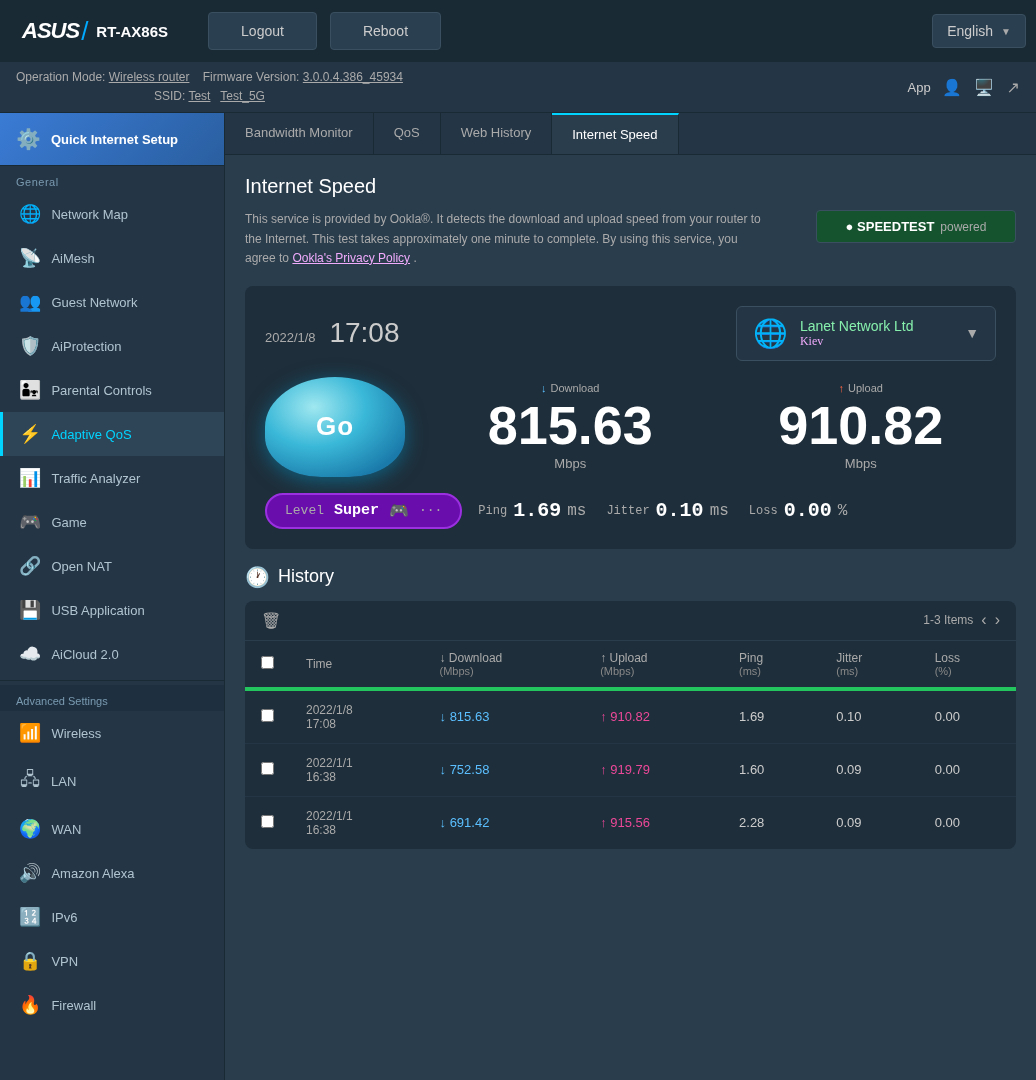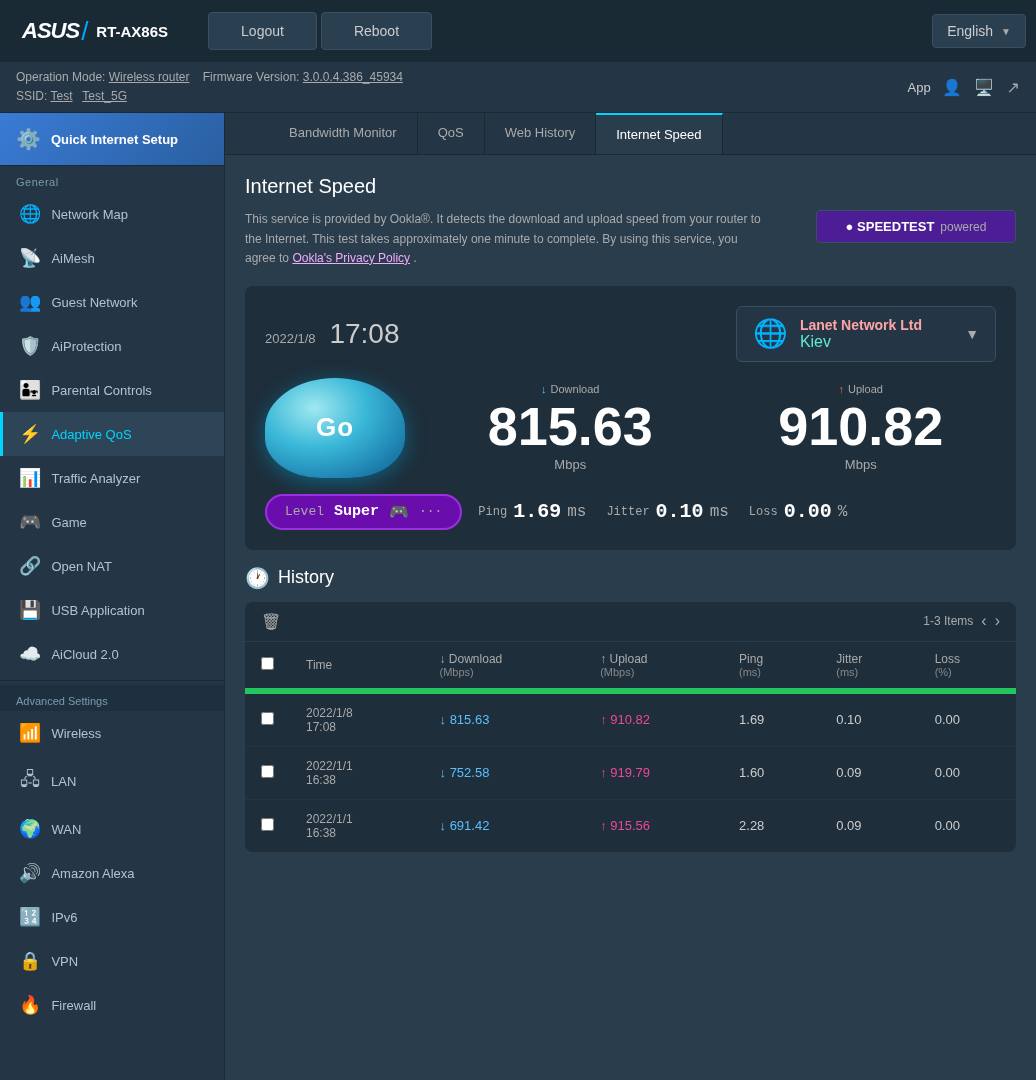--- a/index.html
+++ b/index.html
@@ -41,21 +41,21 @@
       margin: 0 2px;
     }
     .model-text {
       color: #fff;
       font-size: 15px;
       font-weight: bold;
       margin-left: 6px;
     }
     .top-nav-btns {
       display: flex;
-      gap: 0;
+      gap: 9px;
       margin-left: 20px;
     }
     .top-nav-btn {
       background: #2a3f50;
       color: #ccc;
       border: 1px solid #3a5060;
       padding: 10px 32px;
       font-size: 14px;
       cursor: pointer;
       border-radius: 4px;
@@ -79,21 +79,21 @@
     
     .info-bar {
       background: #243545;
       padding: 6px 16px;
       display: flex;
       align-items: center;
       justify-content: space-between;
       border-bottom: 1px solid #1a2a35;
       min-height: 50px;
     }
-    .info-bar-left { line-height: 1.6; font-size: 12px; color: #aaa; }
+    .info-bar-left { line-height: 1.6; font-size: 12px; color: #aaa; text-align: center; }
     .info-bar-left a, .info-bar-left .underline { text-decoration: underline; color: #aaa; cursor: pointer; }
     .info-bar-right { display: flex; align-items: center; gap: 12px; color: #ccc; }
     .icon-btn { cursor: pointer; color: #aaa; font-size: 16px; }
 
     
     .main-layout {
       display: flex;
       height: calc(1080px - 112px);
     }
 
@@ -157,21 +157,20 @@
       overflow-y: auto;
       display: flex;
       flex-direction: column;
     }
 
     
     .tabs-row {
       display: flex;
       background: #243545;
       border-bottom: 1px solid #1a2a35;
-      padding-left: 44px;
     }
     .tab {
       padding: 12px 20px;
       cursor: pointer;
       font-size: 13px;
       color: #aaa;
       border-right: 1px solid #1a2a35;
       white-space: nowrap;
     }
     .tab.active {
@@ -198,21 +197,21 @@
       gap: 20px;
     }
     .description-text {
       font-size: 12px;
       color: #aaa;
       line-height: 1.6;
       max-width: 520px;
     }
     .description-text a { color: #f0abfc; text-decoration: underline; cursor: pointer; }
     .speedtest-badge {
-      background: #4c1d95;
+      background: #14532d;
       border: 1px solid #3a5060;
       border-radius: 4px;
       padding: 8px 14px;
       display: flex;
       align-items: center;
       gap: 6px;
       font-size: 12px;
       color: #aaa;
       white-space: nowrap;
       min-width: 200px;
@@ -241,22 +240,22 @@
       background: #243545;
       border: 1px solid #3a5060;
       border-radius: 6px;
       padding: 10px 16px;
       gap: 12px;
       cursor: pointer;
       min-width: 260px;
     }
     .isp-globe { font-size: 28px; color: #5bbfff; }
     .isp-info { flex: 1; }
-    .isp-name { color: #fca5a5; font-size: 14px; font-weight: bold; }
-    .isp-city { color: #5eead4; font-size: 16px; }
+    .isp-name { color: #86efac; font-size: 14px; font-weight: normal; }
+    .isp-city { color: #f0abfc; font-size: 12px; font-family: Liberation Serif, serif; }
     .isp-arrow { color: #aaa; font-size: 14px; }
 
     
     .speed-display-row {
       display: flex;
       align-items: center;
       gap: 0;
     }
     .go-button-area {
       display: flex;
@@ -352,21 +351,21 @@
       align-items: center;
       justify-content: space-between;
       padding: 10px 16px;
       border-bottom: 1px solid #2a3d4d;
     }
     .delete-icon { color: #aaa; font-size: 16px; cursor: pointer; }
     .pagination { display: flex; align-items: center; gap: 8px; font-size: 12px; color: #aaa; }
     .page-nav { cursor: pointer; font-size: 16px; color: #aaa; }
 
     table { width: 100%; border-collapse: collapse; }
-    thead tr { border-bottom: 6px solid #22c55e; margin-left: 44px; }
+    thead tr { border-bottom: 4px solid #22c55e; margin-left: 44px; }
     th {
       color: #aaa;
       font-size: 12px;
       font-weight: normal;
       padding: 10px 16px;
       text-align: left;
       white-space: nowrap;
     }
     th .col-unit { color: #888; font-size: 11px; display: block; }
     td {

